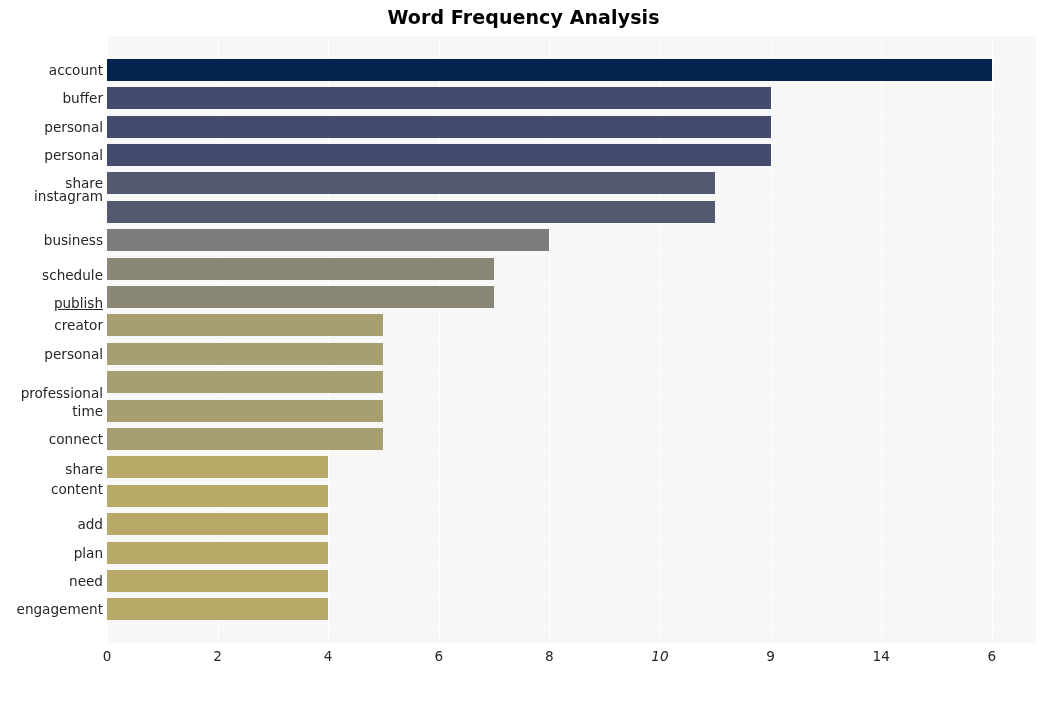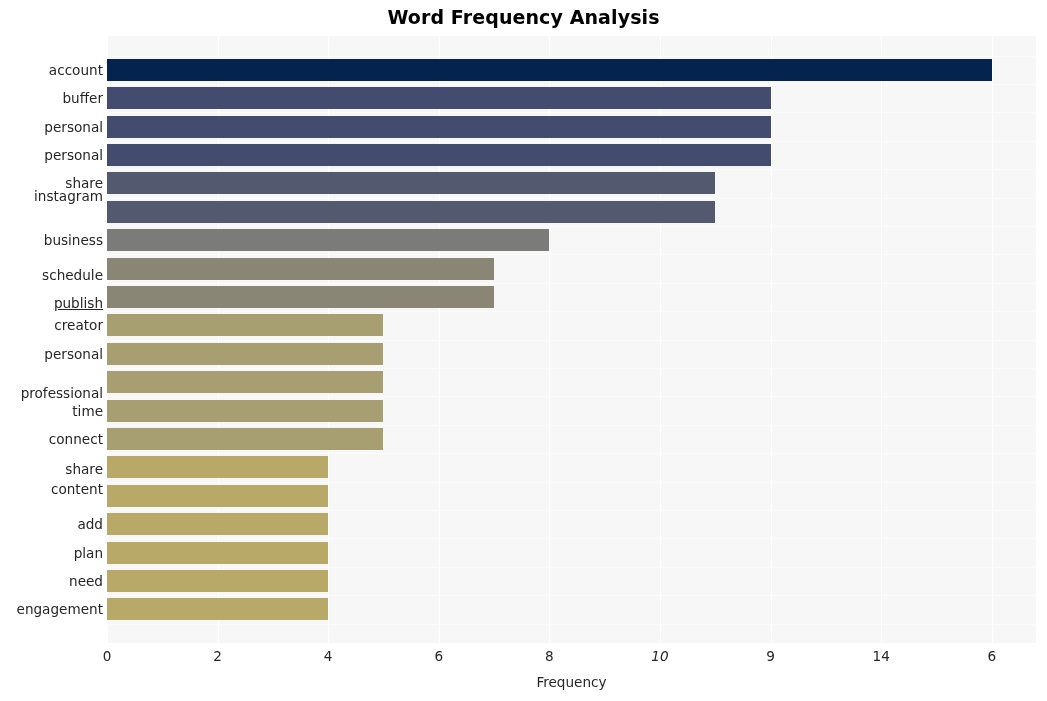--- a/index.html
+++ b/index.html
@@ -199,15 +199,14 @@
       <div class="xtick" style="left: 217.595px;">2</div>
       <div class="xtick" style="left: 328.19px;">4</div>
       <div class="xtick" style="left: 438.786px;">6</div>
       <div class="xtick" style="left: 549.381px;">8</div>
       <div class="xtick" style="left: 659.976px; font-style: italic;">10</div>
       <div class="xtick" style="left: 770.571px;">9</div>
       <div class="xtick" style="left: 881.167px;">14</div>
       <div class="xtick" style="left: 991.762px;">6</div>
     </div>
 
-  <div id="x-axis-label">Frequency</div>
 
 </div>
 
 </body></html>

